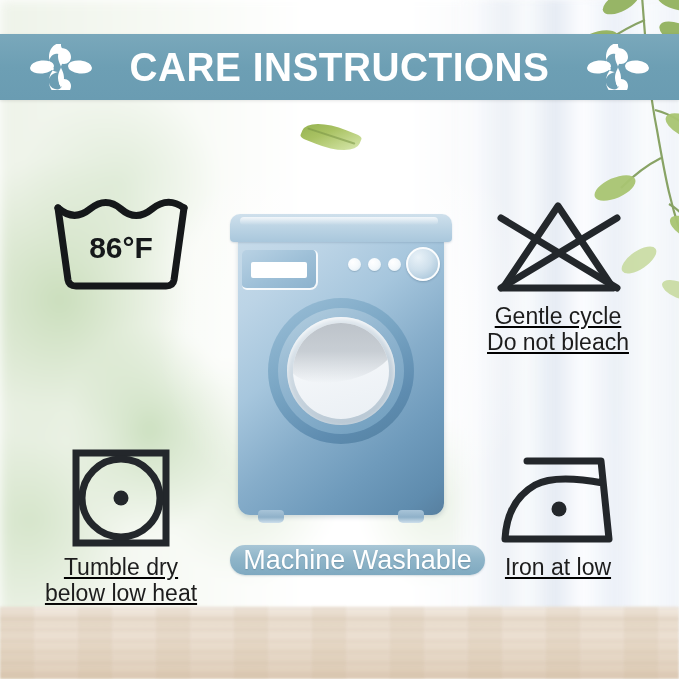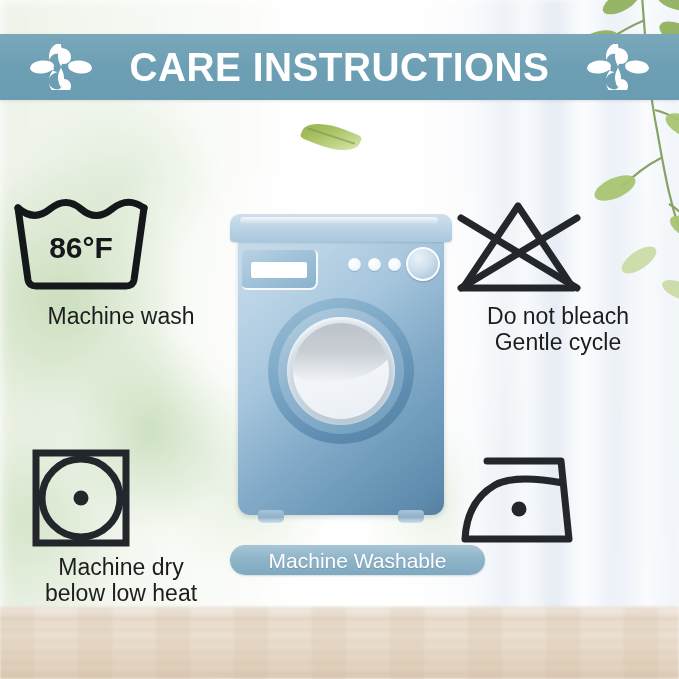--- a/index.html
+++ b/index.html
@@ -109,22 +109,23 @@
     font-family: "Liberation Sans", sans-serif;
     transform: scaleX(.97);
   }
   .fleur { position: absolute; top: 50%; transform: translateY(-50%); width: 62px; height: 46px; }
   .fleur-left  { left: 30px; }
   .fleur-right { right: 30px; }
 
   
   .care-item {
     position: absolute;
-    display: flex; flex-direction: column; 
+    display: flex; flex-direction: column; align-items: center;
     width: 230px;
+    text-decoration: underline;
   }
   .care-icon { display: block; }
   .care-label {
     margin-top: 6px;
     text-align: center;
     color: #1d1d1d;
     font-size: 23px;
     line-height: 1.12;
     font-family: "Liberation Sans", sans-serif;
   }
@@ -219,21 +220,21 @@
   
   .badge {
     position: absolute; left: 230px; top: 545px; width: 255px; height: 30px;
     border-radius: 15px;
     background: linear-gradient(to bottom, #a8c6d6 0%, #8fb5c9 45%, #7fa9c0 100%);
     display: flex; align-items: center; justify-content: center;
     box-shadow: 0 1px 2px rgba(70,100,125,.22);
   }
   .badge-text {
     color: #ffffff;
-    font-size: 21px;
+    font-size: 27px;
     line-height: 1;
     font-family: "Liberation Sans", sans-serif;
     text-shadow: 0 1px 1px rgba(90,120,140,.45);
   }
 </style>
 </head>
 <body>
 
 <div id="scene">
 
@@ -302,54 +303,54 @@
     </svg>
   </div>
 
   <div class="care-item" id="item-wash">
     <svg class="care-icon" width="150" height="102" viewBox="0 0 150 102">
       <path d="M12 12 L22 84 Q23 90 30 90 L120 90 Q127 90 128 84 L138 12" fill="none" stroke="#15181a" stroke-width="7" stroke-linejoin="round" stroke-linecap="round"></path>
       <path d="M12 12 Q28 26 44 13 Q60 0 75 13 Q90 26 106 13 Q122 0 138 12" fill="none" stroke="#15181a" stroke-width="7" stroke-linejoin="round" stroke-linecap="round"></path>
       <text x="75" y="62" text-anchor="middle" font-family="Liberation Sans, sans-serif" font-size="30" font-weight="bold" fill="#15181a">86°F</text>
     </svg>
     <div class="care-label">
-      <div>Machine wash</div>
     </div>
   </div>
 
   <div class="care-item" id="item-bleach">
     <svg class="care-icon" width="150" height="102" viewBox="0 0 150 102">
       <path d="M75 10 L130 92 L20 92 Z" fill="none" stroke="#23272b" stroke-width="7" stroke-linejoin="round"></path>
       <line x1="18" y1="22" x2="134" y2="92" stroke="#23272b" stroke-width="7" stroke-linecap="round"></line>
       <line x1="134" y1="22" x2="18" y2="92" stroke="#23272b" stroke-width="7" stroke-linecap="round"></line>
     </svg>
     <div class="care-label">
+      <div>Gentle cycle</div>
       <div>Do not bleach</div>
-      <div>Gentle cycle</div>
     </div>
   </div>
 
   <div class="care-item" id="item-dry">
     <svg class="care-icon" width="150" height="102" viewBox="0 0 150 102">
       <rect x="30" y="6" width="90" height="90" fill="none" stroke="#23272b" stroke-width="7"></rect>
       <circle cx="75" cy="51" r="39" fill="none" stroke="#23272b" stroke-width="7"></circle>
       <circle cx="75" cy="51" r="7.5" fill="#23272b"></circle>
     </svg>
     <div class="care-label">
-      <div>Machine dry</div>
+      <div>Tumble dry</div>
       <div>below low heat</div>
     </div>
   </div>
 
   <div class="care-item" id="item-iron">
     <svg class="care-icon" width="150" height="102" viewBox="0 0 150 102">
       <path d="M44 14 L118 14 L126 92 L22 92 Q24 54 52 38 Q72 27 120 36" fill="none" stroke="#23272b" stroke-width="7" stroke-linejoin="round" stroke-linecap="round"></path>
       <circle cx="76" cy="62" r="7.5" fill="#23272b"></circle>
     </svg>
     <div class="care-label">
+      <div>Iron at low</div>
     </div>
   </div>
 
   <div class="machine">
     <div class="machine-body"></div>
     <div class="machine-top">
       <div class="machine-top-hl"></div>
     </div>
     <div class="drawer">
       <div class="drawer-slot"></div>

